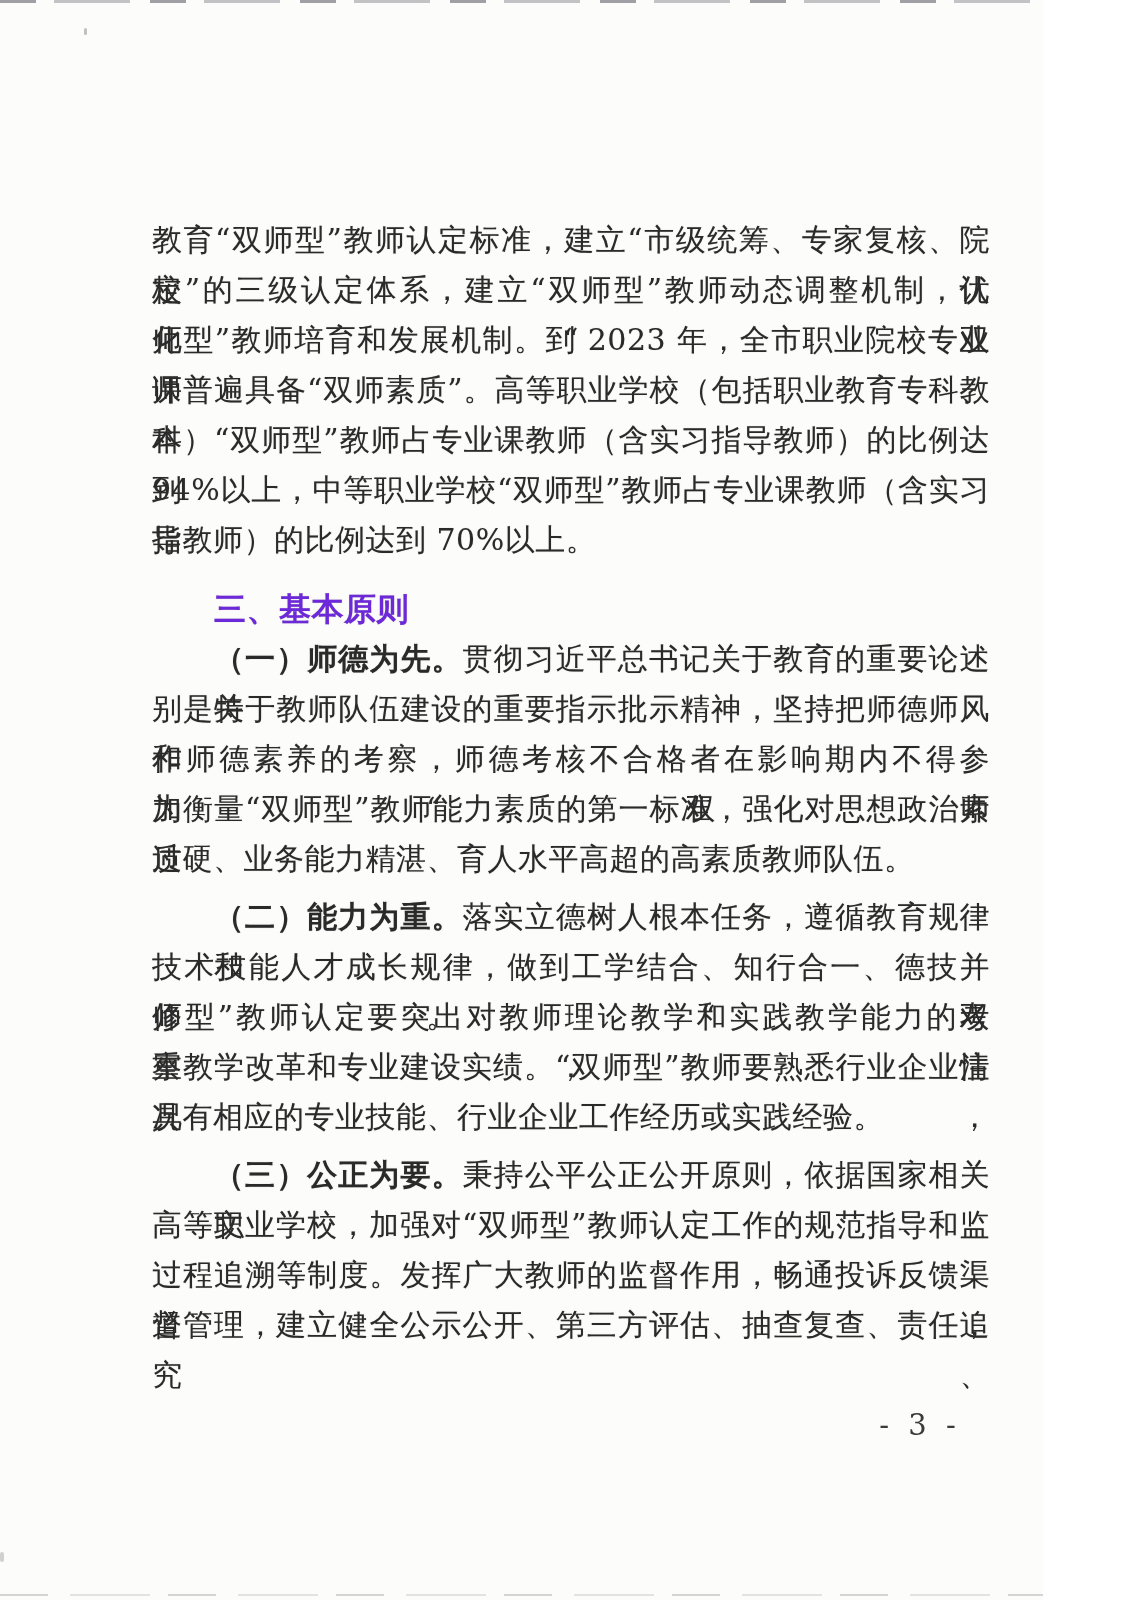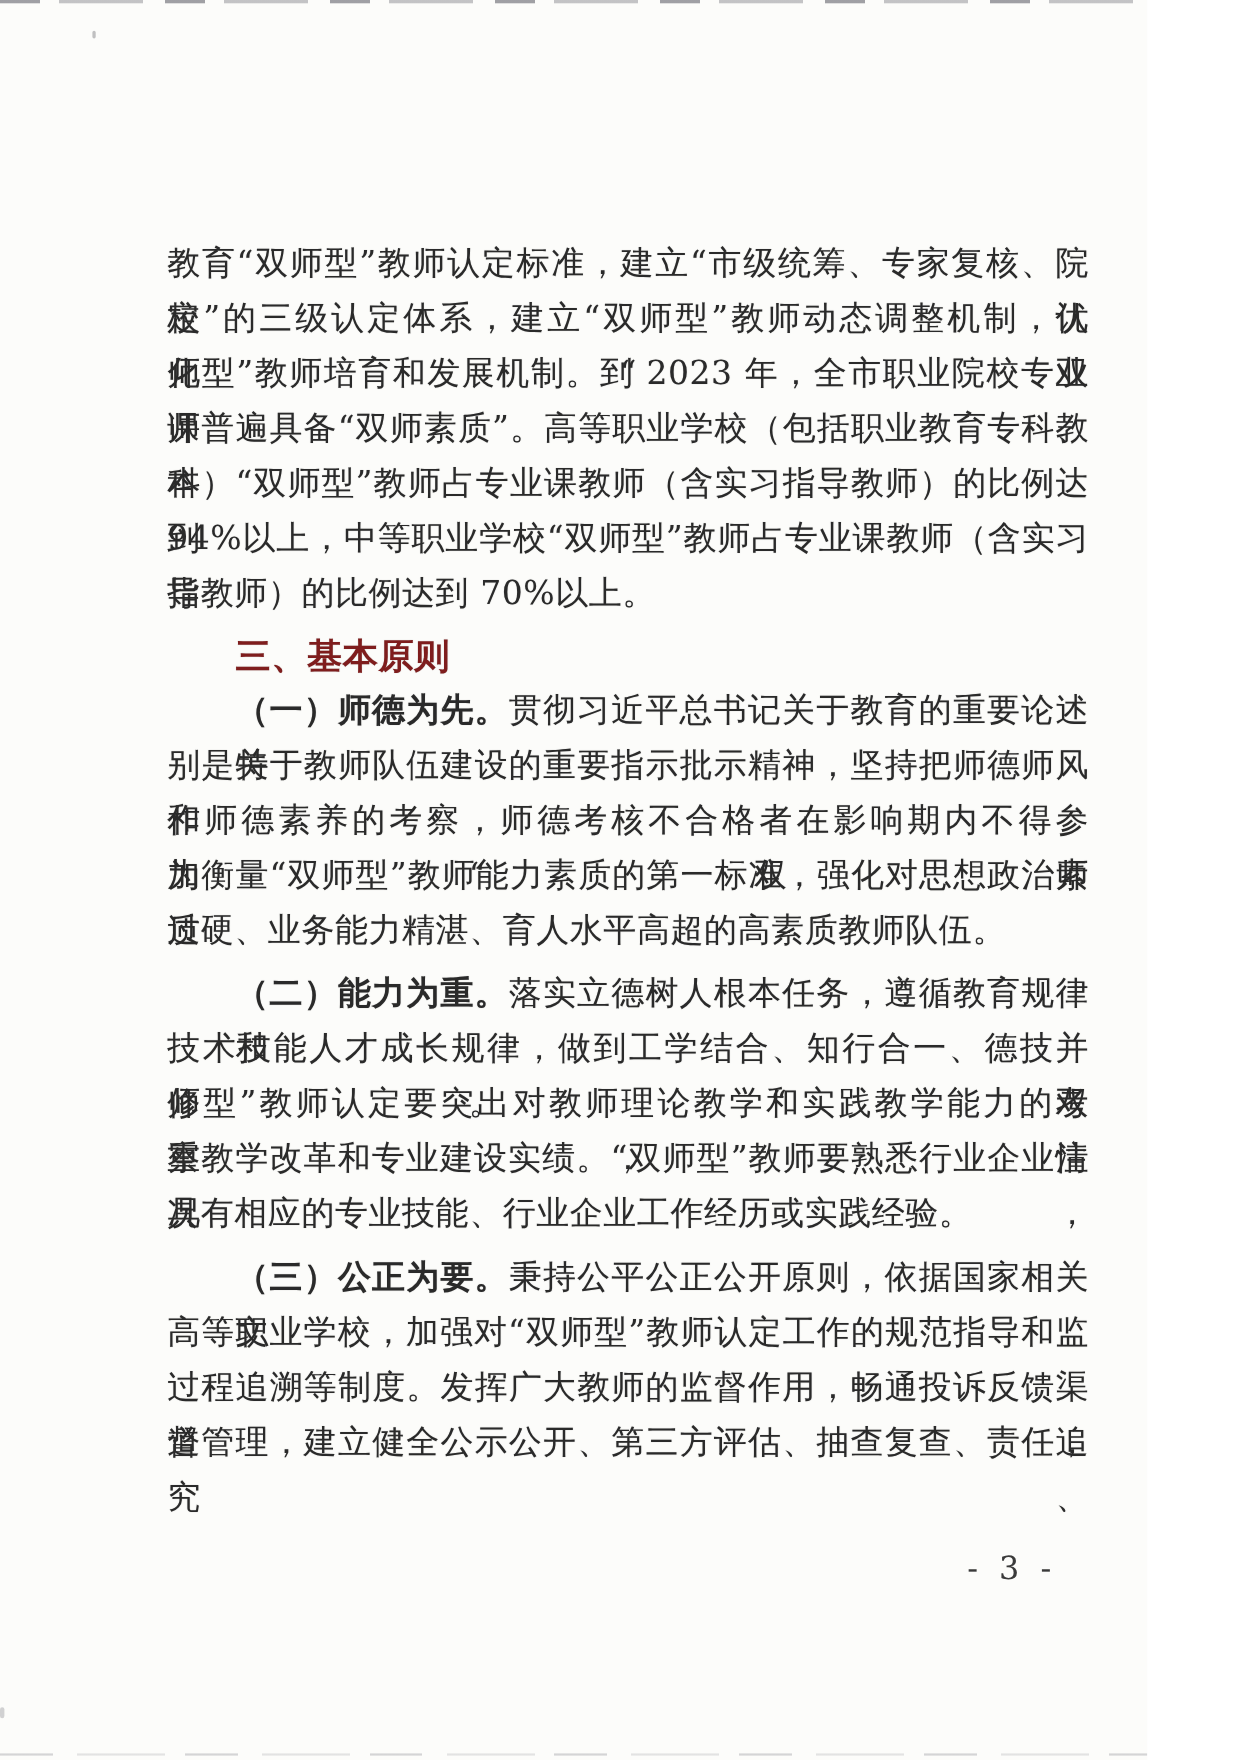--- a/index.html
+++ b/index.html
@@ -55,22 +55,22 @@
     white-space: normal;
     text-align: justify;
     text-align-last: justify;
   }
   .ind { padding-left: 62px; }
   .gap8 { margin-top: 8px; }
   .heading {
     font-family: "DejaVu Sans", "Liberation Sans", sans-serif;
     font-weight: 700;
     font-size: 32px;
-    color: #7f1d1d;
-    margin-top: 6px;
+    color: #6d28d9;
+    margin-top: 19px;
   }
   .lead { font-weight: 700; }
   .page-number {
     position: absolute;
     left: 845px;
     top: 1405px;
     width: 150px;
     height: 40px;
     line-height: 40px;
     text-align: center;

